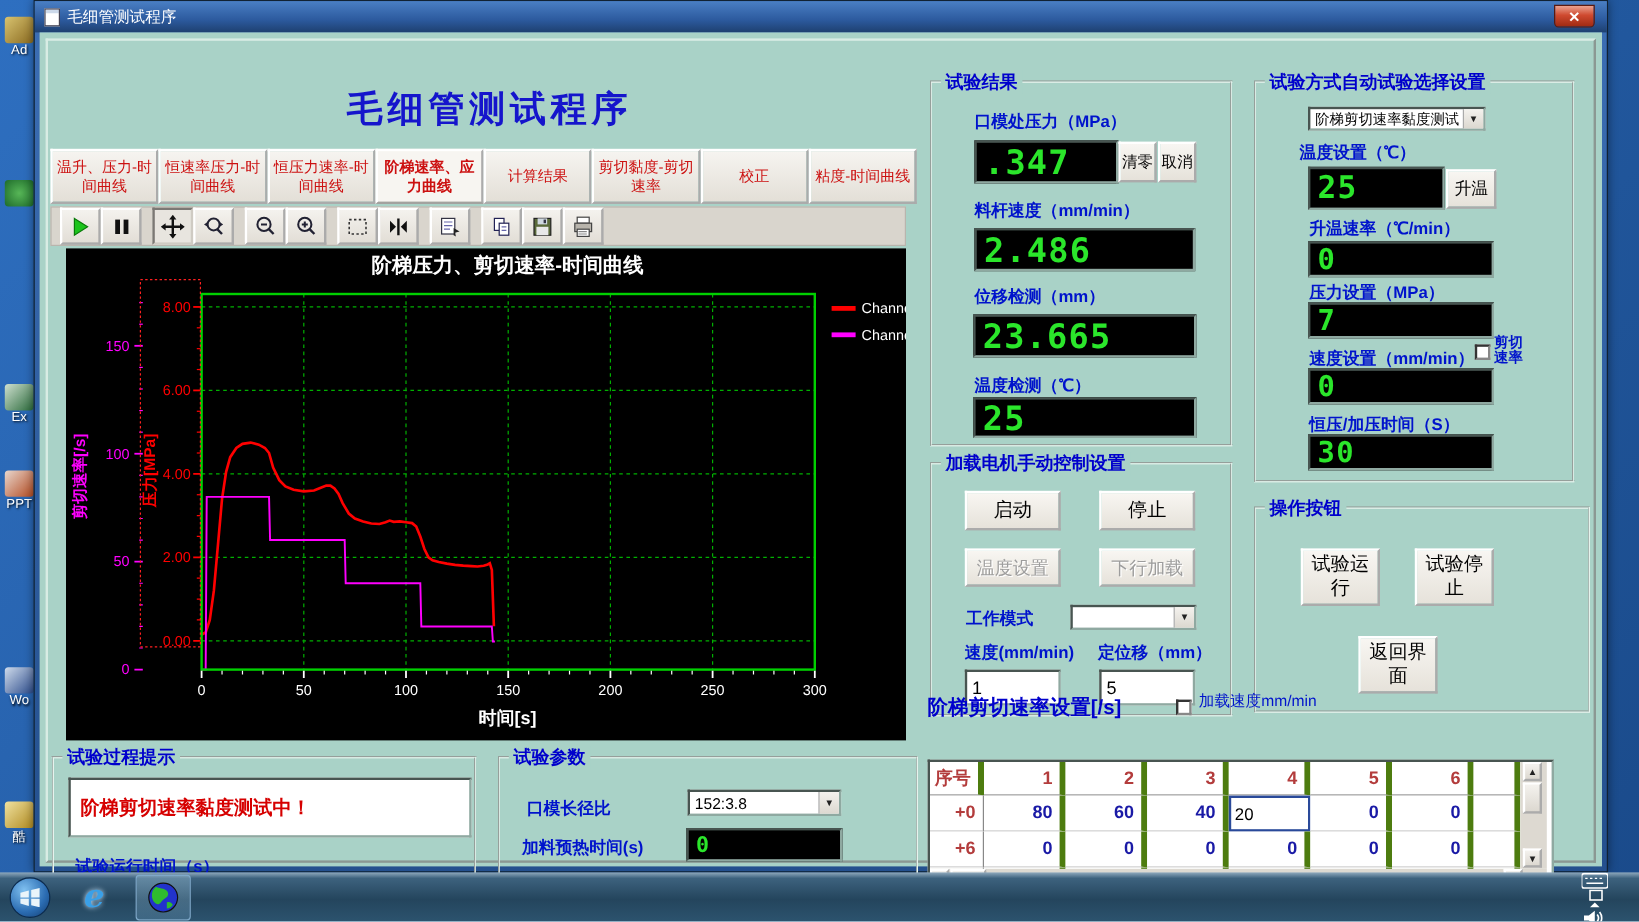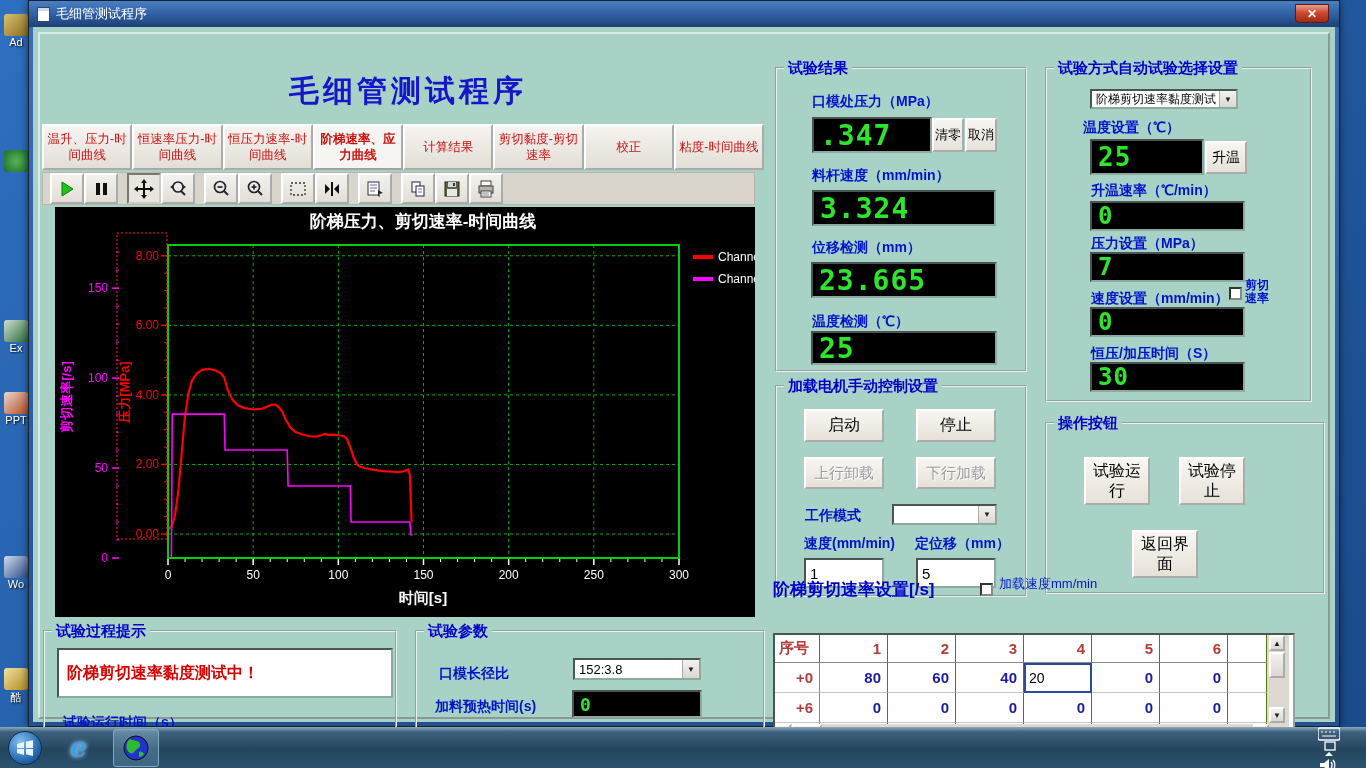--- a/index.html
+++ b/index.html
@@ -62,21 +62,21 @@
   .combo { position:absolute; background:#fff; border:2px inset #8fa9a1; display:flex; }
   .combo .val { flex:1; font-size:13px; color:#000; display:flex; align-items:center; padding-left:4px; overflow:hidden; white-space:nowrap; }
   .combo .arr { width:17px; background:linear-gradient(180deg,#f4f2ee,#dcd8d0); border-left:1px solid #aaa;
                 display:flex; align-items:center; justify-content:center; font-size:8px; color:#222; }
   .chk { position:absolute; width:13px; height:13px; background:#fff; border:2px inset #888; }
 
   
   #steptable { position:absolute; left:740px; top:606px; width:522px; height:109px; border:2px inset #8fa9a1; background:#fff; overflow:hidden; }
   #tgrid { position:absolute; left:0; top:0; width:492px; height:93px; overflow:hidden; }
   .trow { display:flex; }
-  .tcell { border-right:1px solid #4d7c0f; border-bottom:1px solid #c6c6c6; background:#fff;
+  .tcell { border-right:5px solid #4d7c0f; border-bottom:1px solid #c6c6c6; background:#fff;
            font-size:15px; display:flex; align-items:center; }
   .tcell.hd { color:#b33c3c; font-weight:bold; justify-content:flex-end; padding-right:6px; border-bottom:1px solid #888; }
   .tcell.rl { color:#b33c3c; font-weight:bold; justify-content:flex-end; padding-right:6px; border-right:1px solid #888; }
   .tcell.v { color:#1a1aa6; font-weight:bold; justify-content:flex-end; padding-right:6px; }
   .tcell.edit { border:2px solid #2a4a9a; justify-content:flex-start; padding-left:3px; color:#000; font-weight:normal; font-size:14px; background:#fff; }
   .sb { position:absolute; background:#ddd9d1; }
   .sbtn { position:absolute; width:16px; height:16px; background:linear-gradient(180deg,#f4f2ee,#dcd8d0);
           border:2px outset #fff; font-size:8px; color:#222; display:flex; align-items:center; justify-content:center; }
   .sthumb { position:absolute; background:linear-gradient(180deg,#f4f2ee,#dcd8d0); border:2px outset #fff; }
 
@@ -366,32 +366,32 @@
         <div class="lcd" style="left:155px;top:58px;width:130px;height:28px;font-size:18px">0</div>
       </div>
 
       <div class="gbox" style="left:742px;top:40px;width:252px;height:305px">
         <span class="gtitle">试验结果</span>
         <div class="blab" style="left:35px;top:24px">口模处压力（MPa）</div>
         <div class="lcd" style="left:35px;top:48px;width:120px;height:36px;font-size:28px">.347</div>
         <div class="b3d" style="left:155px;top:49px;width:32px;height:34px;font-size:13px">清零</div>
         <div class="b3d" style="left:188px;top:49px;width:32px;height:34px;font-size:13px">取消</div>
         <div class="blab" style="left:35px;top:98px">料杆速度（mm/min）</div>
-        <div class="lcd" style="left:35px;top:121px;width:184px;height:36px;font-size:28px">3.324</div>
+        <div class="lcd" style="left:35px;top:121px;width:184px;height:36px;font-size:28px">2.486</div>
         <div class="blab" style="left:35px;top:170px">位移检测（mm）</div>
         <div class="lcd" style="left:34px;top:193px;width:186px;height:36px;font-size:28px">23.665</div>
         <div class="blab" style="left:35px;top:244px">温度检测（℃）</div>
         <div class="lcd" style="left:34px;top:262px;width:186px;height:34px;font-size:28px">25</div>
       </div>
 
       <div class="gbox" style="left:742px;top:358px;width:252px;height:212px">
         <span class="gtitle">加载电机手动控制设置</span>
         <div class="b3d" style="left:27px;top:22px;width:80px;height:33px;font-size:16px">启动</div>
         <div class="b3d" style="left:139px;top:22px;width:80px;height:33px;font-size:16px">停止</div>
-        <div class="b3d dis" style="left:27px;top:70px;width:80px;height:32px;font-size:15px">上行卸载</div>
+        <div class="b3d dis" style="left:27px;top:70px;width:80px;height:32px;font-size:15px">温度设置</div>
         <div class="b3d dis" style="left:139px;top:70px;width:80px;height:32px;font-size:15px">下行加载</div>
         <div class="blab" style="left:28px;top:120px">工作模式</div>
         <div class="combo" style="left:115px;top:117px;width:105px;height:21px">
           <div class="val"></div>
           <div class="arr">▼</div>
         </div>
         <div class="blab" style="left:27px;top:148px">速度(mm/min)</div>
         <div class="blab" style="left:138px;top:148px">定位移（mm）</div>
         <div class="tinput" style="left:27px;top:171px;width:80px;height:30px">1</div>
         <div class="tinput" style="left:139px;top:171px;width:80px;height:30px">5</div>

